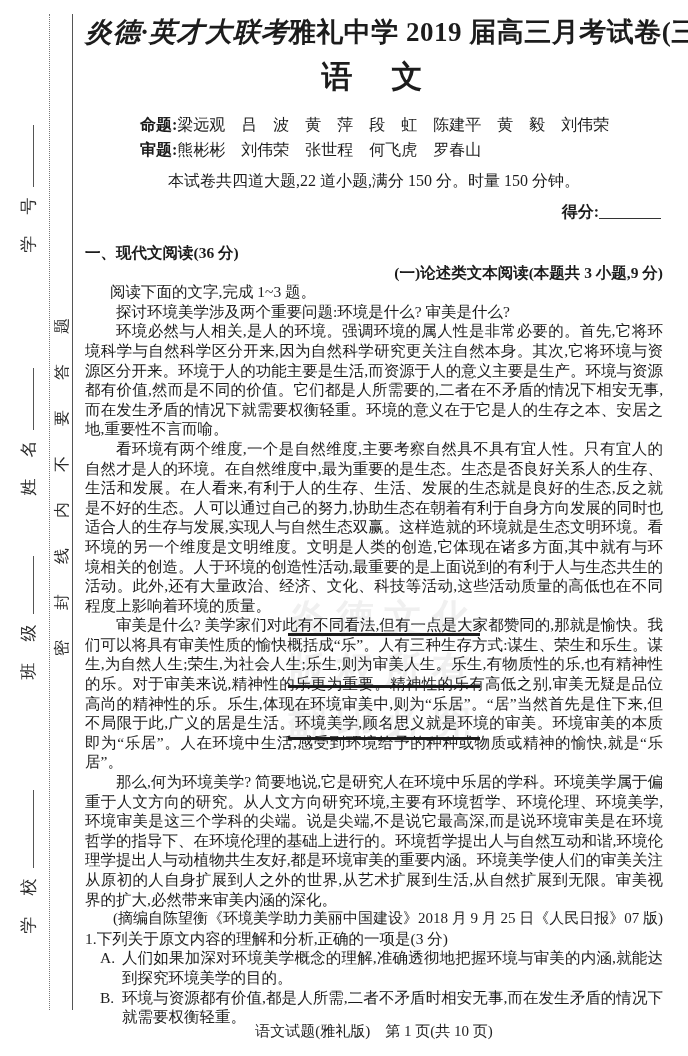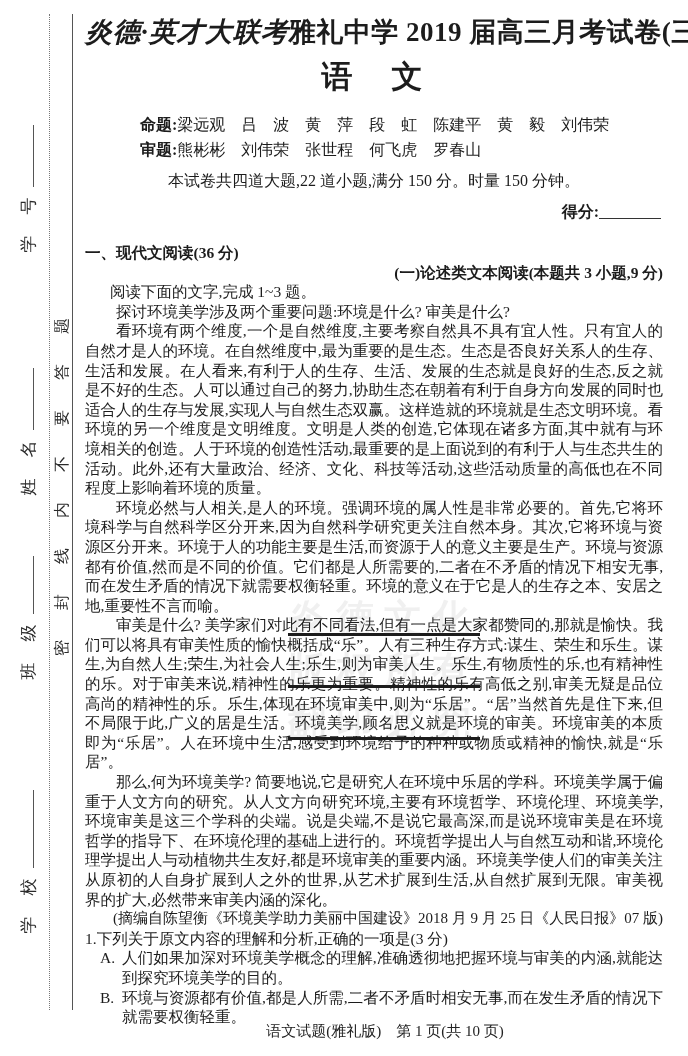--- a/index.html
+++ b/index.html
@@ -76,21 +76,21 @@
   .sub-heading { font-weight: bold; margin-left: 25px; text-align: right; }
   .instruction { margin-left: 25px; }
   .passage p { text-indent: 2em; text-align: justify; }
   .citation { text-align: right; font-size: 15px; }
   .q-stem { }
   .option { display: flex; margin-left: 15px; }
   .option .opt-label { flex: 0 0 22px; }
   .option .opt-text { flex: 1; text-align: justify; }
 
   .footer {
-    position: absolute; left: 96px; top: 1022px; width: 578px;
+    position: absolute; left: 85px; top: 1022px; width: 578px;
     text-align: center; font-size: 15px; color: #222; z-index: 1;
   }
 </style>
 </head>
 <body>
 
 <div>
   <div class="seal-dotted-line"></div>
   <div class="content-border-line"></div>
 
@@ -156,22 +156,22 @@
     <span>得分:</span><span class="score-blank"></span>
   </div>
 
   <div class="body-text">
     <div class="sec-heading">一、现代文阅读(36 分)</div>
     <div class="sub-heading">(一)论述类文本阅读(本题共 3 小题,9 分)</div>
     <div class="instruction">阅读下面的文字,完成 1~3 题。</div>
 
     <div class="passage">
       <p>探讨环境美学涉及两个重要问题:环境是什么? 审美是什么?</p>
+      <p>环境必然与人相关,是人的环境。强调环境的属人性是非常必要的。首先,它将环境科学与自然科学区分开来,因为自然科学研究更关注自然本身。其次,它将环境与资源区分开来。环境于人的功能主要是生活,而资源于人的意义主要是生产。环境与资源都有价值,然而是不同的价值。它们都是人所需要的,二者在不矛盾的情况下相安无事,而在发生矛盾的情况下就需要权衡轻重。环境的意义在于它是人的生存之本、安居之地,重要性不言而喻。</p>
       <p>看环境有两个维度,一个是自然维度,主要考察自然具不具有宜人性。只有宜人的自然才是人的环境。在自然维度中,最为重要的是生态。生态是否良好关系人的生存、生活和发展。在人看来,有利于人的生存、生活、发展的生态就是良好的生态,反之就是不好的生态。人可以通过自己的努力,协助生态在朝着有利于自身方向发展的同时也适合人的生存与发展,实现人与自然生态双赢。这样造就的环境就是生态文明环境。看环境的另一个维度是文明维度。文明是人类的创造,它体现在诸多方面,其中就有与环境相关的创造。人于环境的创造性活动,最重要的是上面说到的有利于人与生态共生的活动。此外,还有大量政治、经济、文化、科技等活动,这些活动质量的高低也在不同程度上影响着环境的质量。</p>
-      <p>环境必然与人相关,是人的环境。强调环境的属人性是非常必要的。首先,它将环境科学与自然科学区分开来,因为自然科学研究更关注自然本身。其次,它将环境与资源区分开来。环境于人的功能主要是生活,而资源于人的意义主要是生产。环境与资源都有价值,然而是不同的价值。它们都是人所需要的,二者在不矛盾的情况下相安无事,而在发生矛盾的情况下就需要权衡轻重。环境的意义在于它是人的生存之本、安居之地,重要性不言而喻。</p>
       <p>审美是什么? 美学家们对此有不同看法,但有一点是大家都赞同的,那就是愉快。我们可以将具有审美性质的愉快概括成“乐”。人有三种生存方式:谋生、荣生和乐生。谋生,为自然人生;荣生,为社会人生;乐生,则为审美人生。乐生,有物质性的乐,也有精神性的乐。对于审美来说,精神性的乐更为重要。精神性的乐有高低之别,审美无疑是品位高尚的精神性的乐。乐生,体现在环境审美中,则为“乐居”。“居”当然首先是住下来,但不局限于此,广义的居是生活。环境美学,顾名思义就是环境的审美。环境审美的本质即为“乐居”。人在环境中生活,感受到环境给予的种种或物质或精神的愉快,就是“乐居”。</p>
       <p>那么,何为环境美学? 简要地说,它是研究人在环境中乐居的学科。环境美学属于偏重于人文方向的研究。从人文方向研究环境,主要有环境哲学、环境伦理、环境美学,环境审美是这三个学科的尖端。说是尖端,不是说它最高深,而是说环境审美是在环境哲学的指导下、在环境伦理的基础上进行的。环境哲学提出人与自然互动和谐,环境伦理学提出人与动植物共生友好,都是环境审美的重要内涵。环境美学使人们的审美关注从原初的人自身扩展到人之外的世界,从艺术扩展到生活,从自然扩展到无限。审美视界的扩大,必然带来审美内涵的深化。</p>
       <div class="citation">(摘编自陈望衡《环境美学助力美丽中国建设》2018 月 9 月 25 日《人民日报》07 版)</div>
     </div>
 
     <div class="q-stem">1.下列关于原文内容的理解和分析,正确的一项是(3 分)</div>
 
     <div class="option">
       <span class="opt-label">A.</span>
       <span class="opt-text">人们如果加深对环境美学概念的理解,准确透彻地把握环境与审美的内涵,就能达到探究环境美学的目的。</span>

